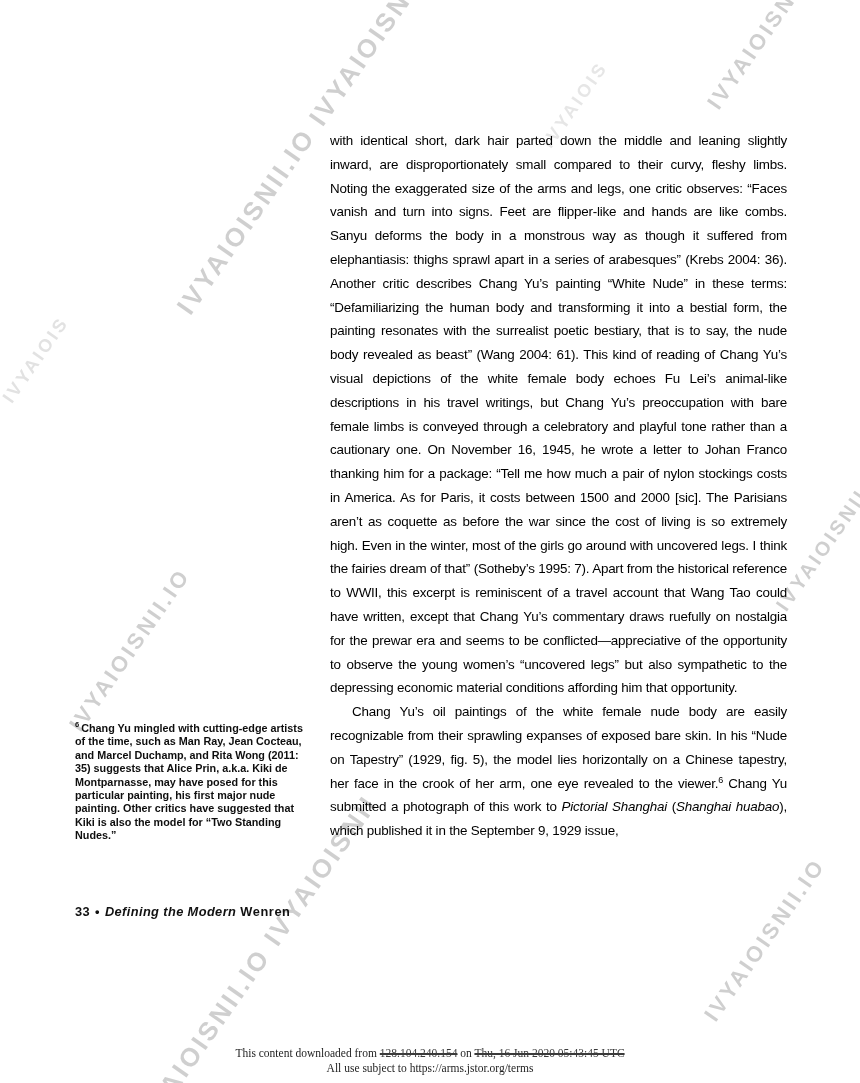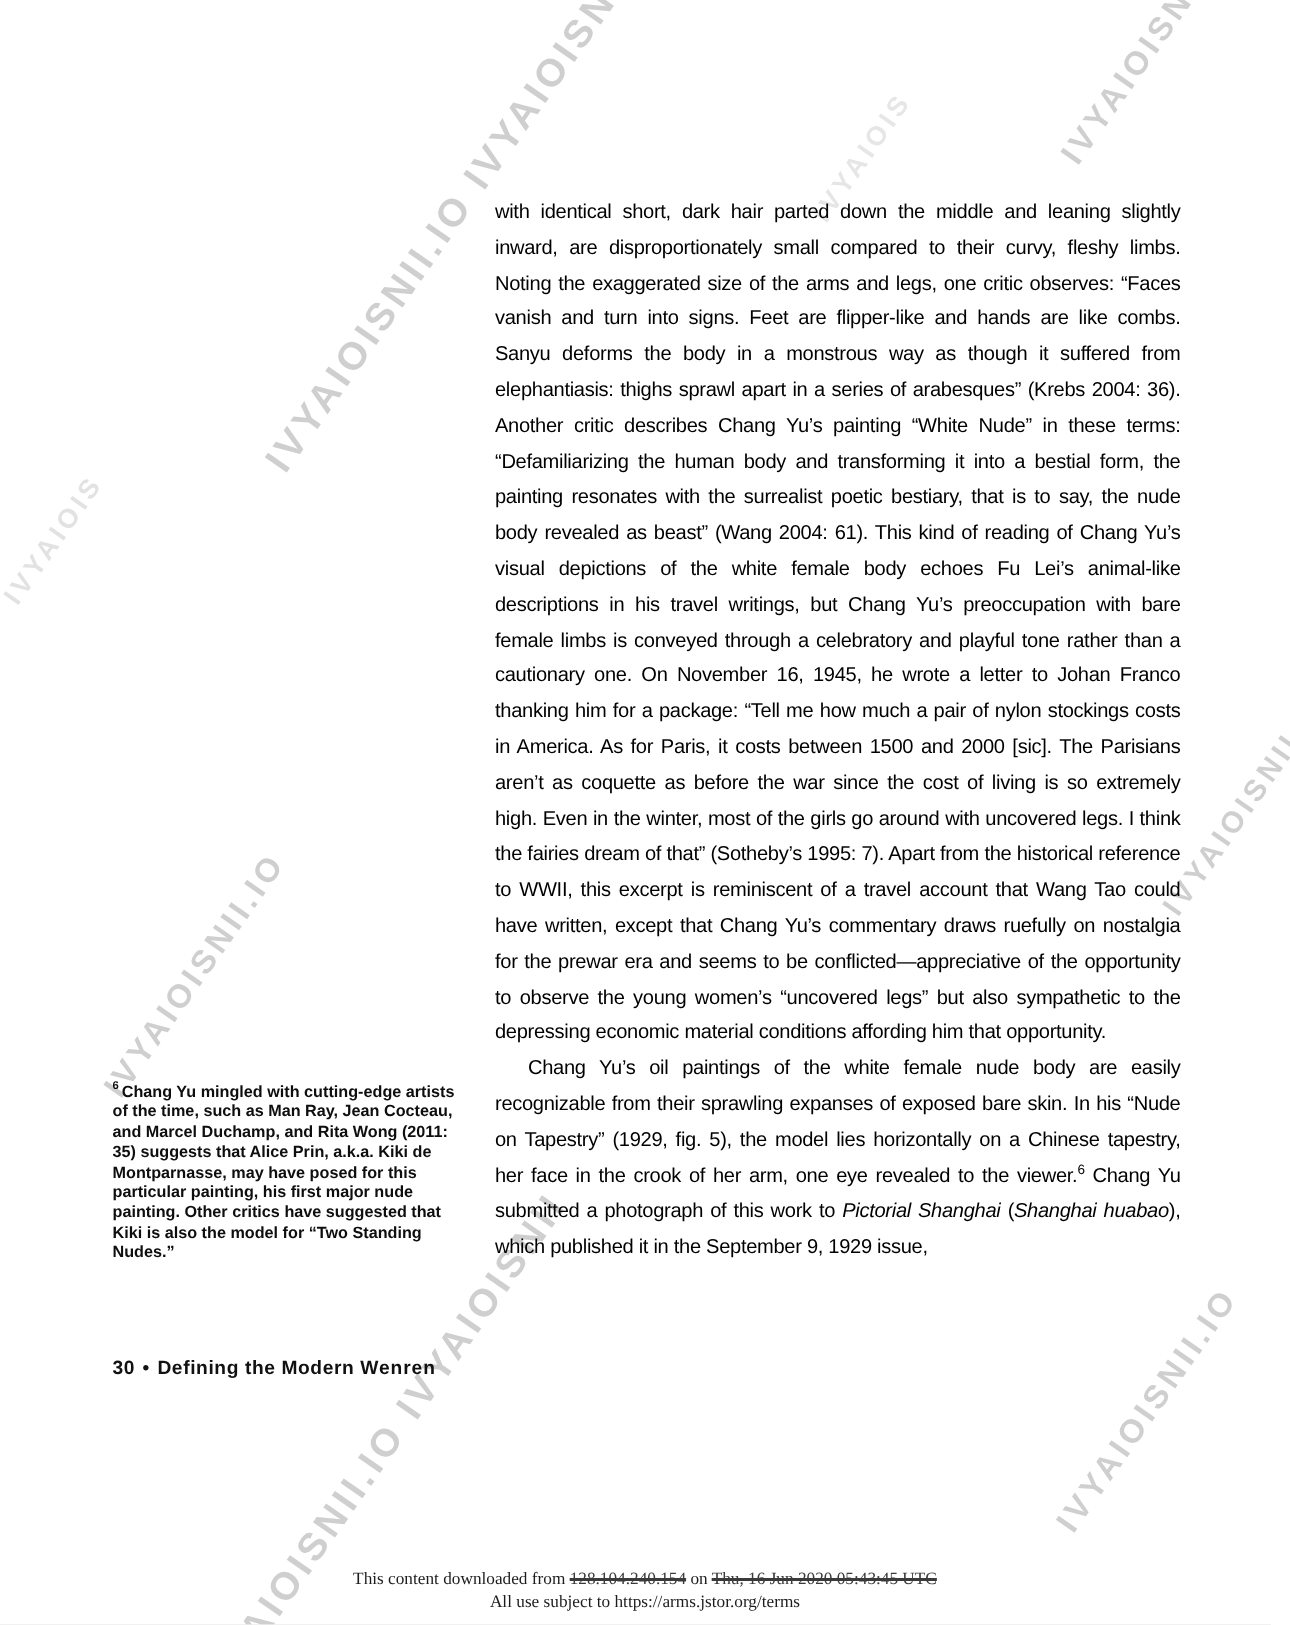--- a/index.html
+++ b/index.html
@@ -78,21 +78,21 @@
   .running-footer {
     position: absolute;
     left: 75px;
     top: 904px;
     font-size: 12.8px;
     font-weight: bold;
     letter-spacing: 0.4px;
     color: #111;
   }
   .running-footer .sep { margin: 0 5px; }
-  .running-footer .title-italic { }
+  .running-footer .title-italic { font-style: italic; }
   .running-footer .title-suffix { font-weight: bold; letter-spacing: 0.6px; margin-left: 4px; }
 
   
   .jstor {
     position: absolute;
     left: 0;
     right: 0;
     top: 1046px;
     text-align: center;
     font-family: "Liberation Serif", serif;
@@ -127,21 +127,21 @@
     <p>
       <span>Chang Yu’s oil paintings of the white female nude body are easily recognizable from their sprawling expanses of exposed bare skin. In his “Nude on Tapestry” (1929, fig. 5), the model lies horizontally on a Chinese tapestry, her face in the crook of her arm, one eye revealed to the viewer.</span><span class="fn-ref">6</span><span> Chang Yu submitted a photograph of this work to </span><span class="italic">Pictorial Shanghai</span><span> (</span><span class="italic">Shanghai huabao</span><span>), which published it in the September 9, 1929 issue,</span>
     </p>
   </div>
 
   <div class="footnote">
     <sup>6</sup><span>Chang Yu mingled with cutting-edge artists of the time, such as Man Ray, Jean Cocteau, and Marcel Duchamp, and Rita Wong (2011: 35) suggests that Alice Prin, a.k.a. Kiki de Montparnasse, may have posed for this particular painting, his first major nude painting. Other critics have suggested that Kiki is also the model for “Two Standing Nudes.”</span>
   </div>
 
   <div class="running-footer">
-    <span>30</span><span class="sep">•</span><span class="title-italic">Defining the Modern</span><span class="title-suffix">Wenren</span>
+    <span>33</span><span class="sep">•</span><span class="title-italic">Defining the Modern</span><span class="title-suffix">Wenren</span>
   </div>
 
   <div class="jstor">
     <div>
       <span>This content downloaded from</span>
       <span class="redacted">128.104.240.154</span>
       <span>on</span>
       <span class="redacted">Thu, 16 Jun 2020 05:43:45 UTC</span>
     </div>
     <div>All use subject to https://arms.jstor.org/terms</div>

